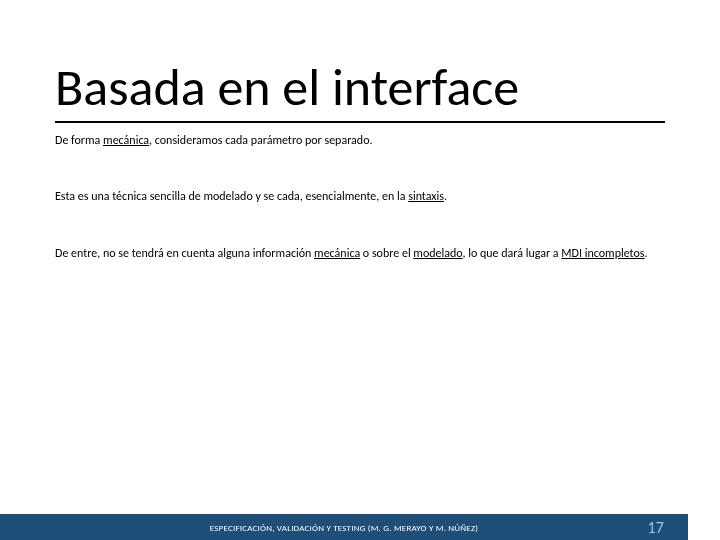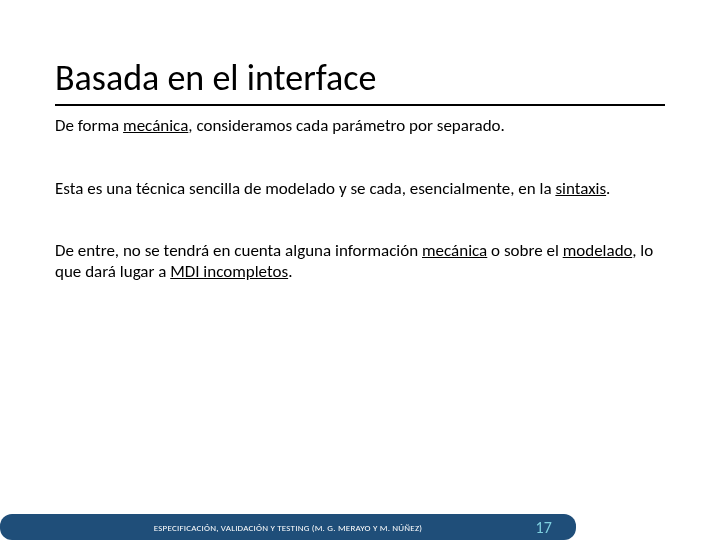--- a/index.html
+++ b/index.html
@@ -11,57 +11,56 @@
     position: relative;
     overflow: hidden;
   }
   .slide {
     width: 720px;
     height: 540px;
     position: relative;
     padding: 60px 55px 0 55px;
   }
   .title {
-    font-size: 36px;
+    font-size: 52px;
     font-weight: 400;
     color: #000;
     line-height: 1.05;
     letter-spacing: 0px;
   }
   .title-rule {
     border: none;
     border-top: 2px solid #000;
     margin-top: 6px;
     margin-bottom: 10px;
     width: 100%;
   }
   .body {
-    font-size: 17px;
+    font-size: 12px;
     line-height: 1.22;
     color: #000;
   }
   .body p {
     margin-bottom: 42px;
   }
   .body p:last-child { margin-bottom: 0; }
   .u { text-decoration: underline; }
   .footer {
     position: absolute;
     left: 0;
     bottom: 0;
-    width: 576px;
+    width: 688px;
     height: 26px;
     background: #1f4e79;
     color: #ffffff;
     display: flex;
     align-items: center;
     justify-content: center;
     font-size: 9px;
     letter-spacing: 0.2px;
-    border-radius: 12px;
   }
   .footer .pagenum {
     position: absolute;
     right: 24px;
     color: #7fd0e0;
     font-size: 16px;
   }
 </style>
 </head>
 <body>

